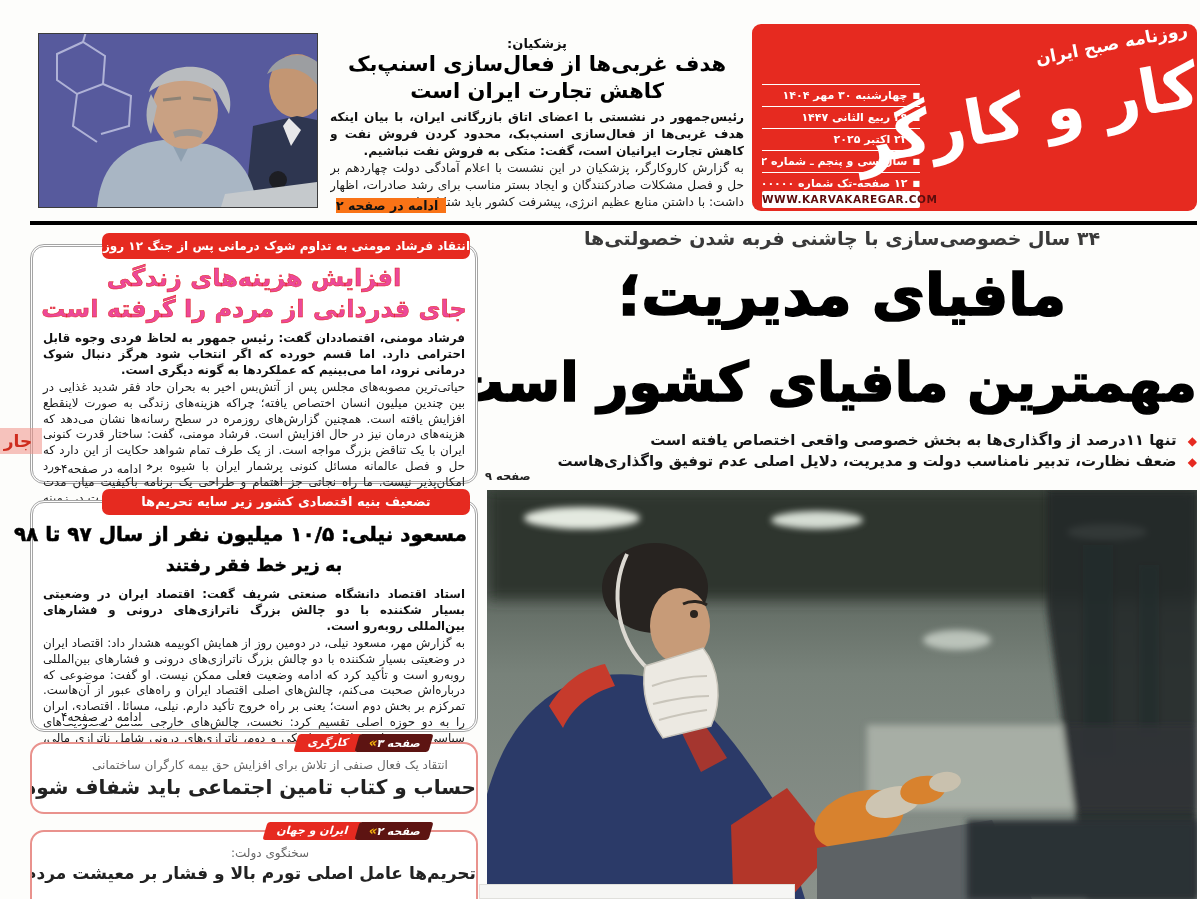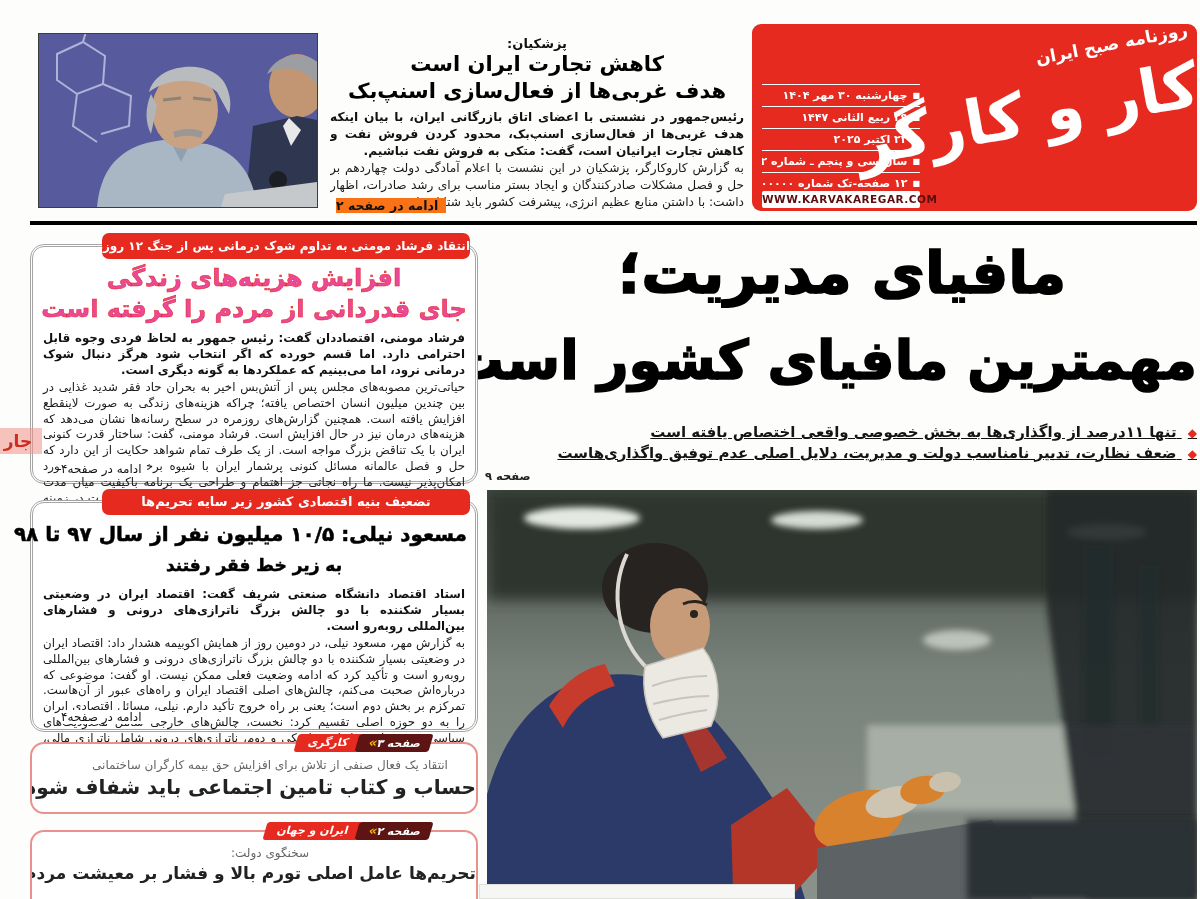--- a/index.html
+++ b/index.html
@@ -34,21 +34,21 @@
   .ps-continue { position:absolute; bottom:1px; left:6px; font-size:12.5px; font-weight:bold;
     background:#f97316; padding-right:8px; }
   .top-rule { position:absolute; left:30px; top:221px; width:1167px; height:4px; background:#000; }
   
   .lead-story { position:absolute; left:487px; top:227px; width:710px; }
   .ls-kicker { text-align:center; font-size:19px; font-weight:bold; color:#3a3a3a; }
   .ls-h1 { text-align:center; font-size:58px; line-height:92px; font-weight:bold; color:#000;
     -webkit-text-stroke:1.7px #000; letter-spacing:-1px; white-space:nowrap; }
   .ls-h2 { text-align:center; font-size:54px; line-height:84px; font-weight:bold; color:#000;
     -webkit-text-stroke:1.6px #000; letter-spacing:-1px; white-space:nowrap; }
-  .ls-bullets { margin-top:20px;text-decoration:underline; }
+  .ls-bullets { margin-top:6px; }
   .ls-bullet-row { font-size:15px; font-weight:bold; line-height:19.5px; color:#151515; text-align:right; white-space:nowrap; }
   .diamond { color:#e62a20; font-size:12px; margin-left:6px; }
   .page-ref { position:absolute; left:485px; top:469px; font-size:11.5px; font-weight:bold; color:#222; }
   
   .main-photo { position:absolute; left:487px; top:490px; width:710px; height:409px; background:#6f7a72; }
   .photo-caption { position:absolute; left:479px; top:884px; width:316px; height:15px;
     background:#f6f6f4; border:1px solid #e0e0dc; box-sizing:border-box; }
   
   .frame { position:absolute; left:30px; width:448px; box-sizing:border-box; background:#fff; }
   .frame.gray { border:3px double #a5a5a5; border-radius:14px; }
@@ -147,30 +147,31 @@
         <rect x="236" y="150" width="6" height="23" fill="#23242a"></rect>
         <circle cx="239" cy="146" r="9" fill="#1d1e23"></circle>
         <rect x="231" y="154" width="16" height="5" fill="#c0392b"></rect>
       </g>
       <path d="M186 160 L278 148 L278 173 L182 173 Z" fill="#c5c9cc"></path>
     </svg>
   </div>
 
   <div class="president-story">
     <div class="ps-kicker">پزشکیان:</div>
+    <div class="ps-headline">هدف غربی‌ها از فعال‌سازی اسنپ‌بک</div>
     <div class="ps-headline">کاهش تجارت ایران است</div>
-    <div class="ps-headline">هدف غربی‌ها از فعال‌سازی اسنپ‌بک</div>
     <div class="ps-lead">رئیس‌جمهور در نشستی با اعضای اتاق بازرگانی ایران، با بیان اینکه هدف غربی‌ها از فعال‌سازی اسنپ‌بک، محدود کردن فروش نفت و کاهش تجارت ایرانیان است، گفت: متکی به فروش نفت نباشیم.</div>
     <div class="ps-body">به گزارش کاروکارگر، پزشکیان در این نشست با اعلام آمادگی دولت چهاردهم بر حل و فصل مشکلات صادرکنندگان و ایجاد بستر مناسب برای رشد صادرات، اظهار داشت: با داشتن منابع عظیم انرژی، پیشرفت کشور باید شتابان باشد.</div>
     <div class="ps-continue">ادامه در صفحه ۲</div>
   </div>
 
   <div class="top-rule"></div>
 
   <div class="lead-story">
+    <div class="ls-kicker">۳۴ سال خصوصی‌سازی با چاشنی فربه شدن خصولتی‌ها</div>
     <div class="ls-h1">مافیای مدیریت؛</div>
     <div class="ls-h2">مهمترین مافیای کشور است</div>
     <div class="ls-bullets">
       <div class="ls-bullet-row">
         <span class="diamond">◆</span>
         <span>تنها ۱۱درصد از واگذاری‌ها به بخش خصوصی واقعی اختصاص یافته است</span>
       </div>
       <div class="ls-bullet-row">
         <span class="diamond">◆</span>
         <span>ضعف نظارت، تدبیر نامناسب دولت و مدیریت، دلایل اصلی عدم توفیق واگذاری‌هاست</span>

